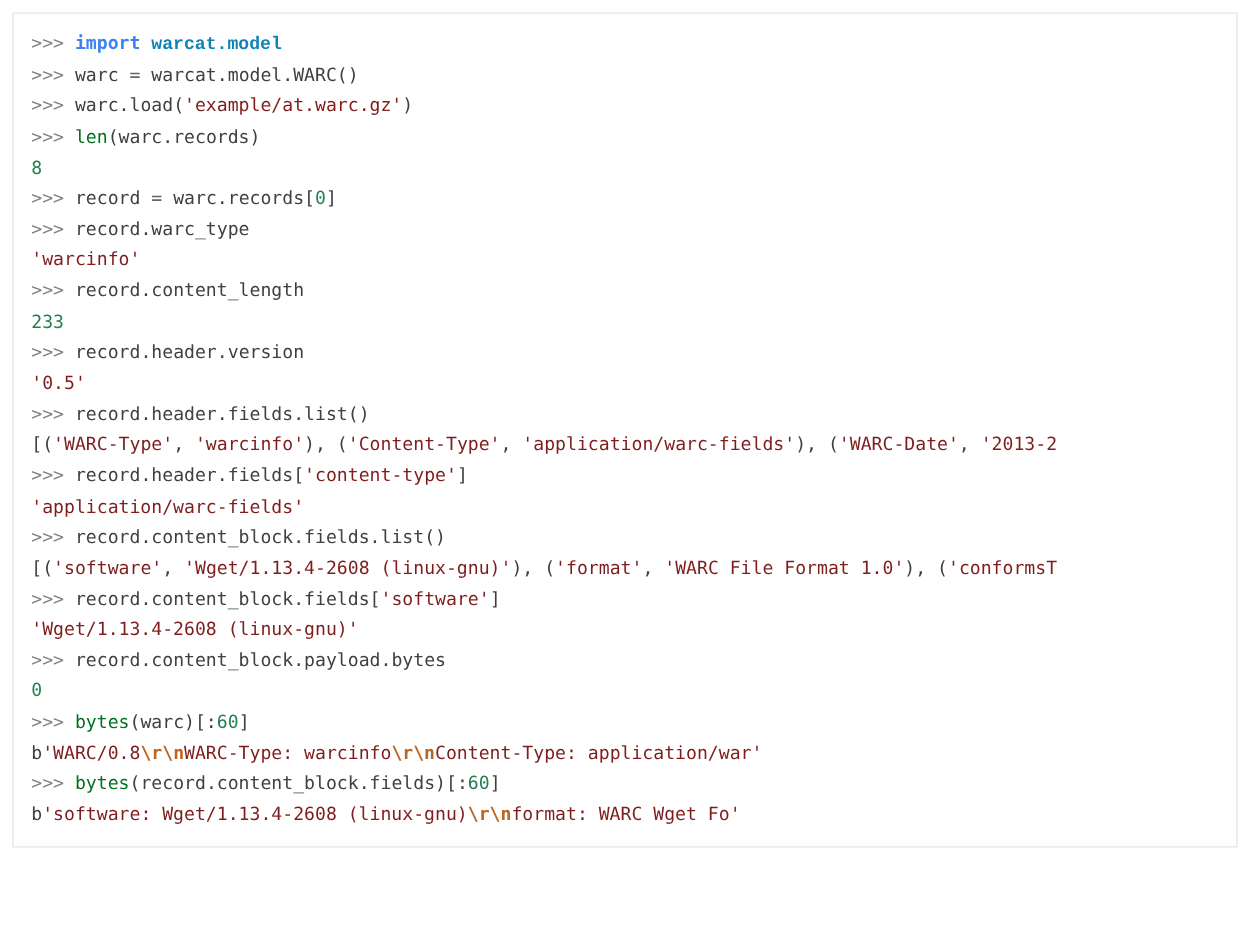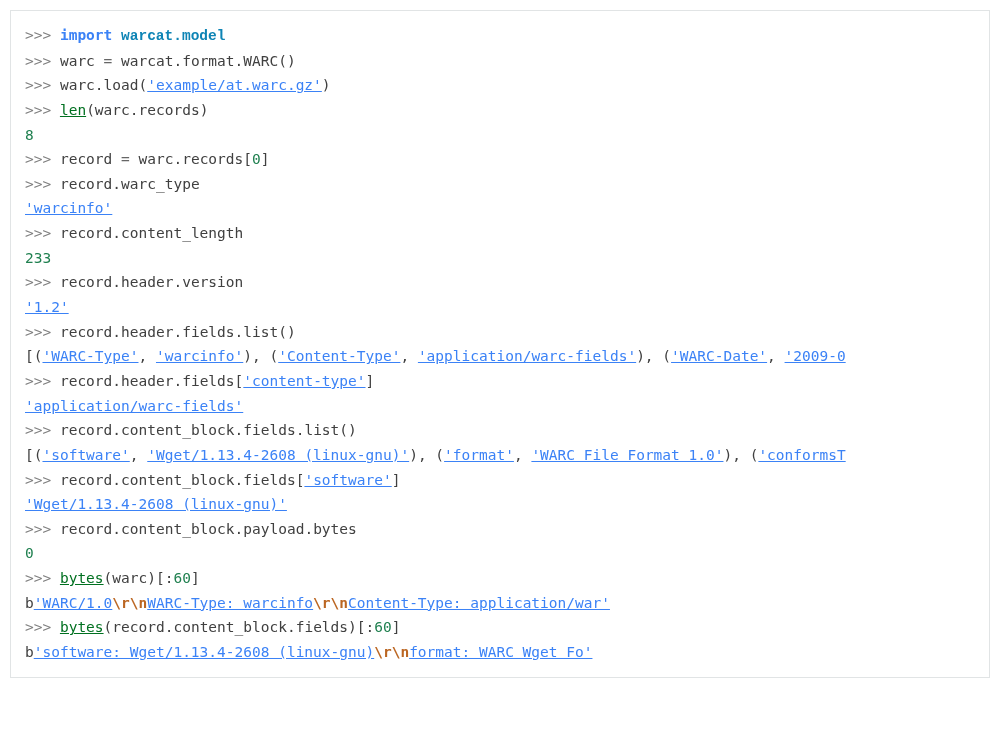--- a/index.html
+++ b/index.html
@@ -27,47 +27,47 @@
   }
   .code-block::-webkit-scrollbar-thumb {
     background: #c1c1c1;
   }
   .gp { color: #808080; }      
   .kn { color: #3b82f6; font-weight: bold; } 
   .nn { color: #0e84b5; font-weight: bold; font-family: Liberation Mono, monospace; } 
   .n  { color: #404040; text-align: center; }      
   .o  { color: #666666; }      
   .p  { color: #404040; }      
-  .nb { color: #007020; text-decoration: underline; }      
-  .s  { color: #3b82f6; text-decoration: underline; }      
+  .nb { color: #007020; }      
+  .s  { color: #7f1d1d; }      
   .se { color: #bb6622; font-weight: bold; margin-top: 20px; } 
   .mi { color: #208050; }      
 </style>
 </head>
 <body>
 
 <div class="code-block"><span><span class="gp">&gt;&gt;&gt; </span><span class="kn">import</span><span> </span><span class="nn">warcat.model</span></span>
-<span><span class="gp">&gt;&gt;&gt; </span><span class="n">warc</span><span class="o"> = </span><span class="n">warcat</span><span class="p">.</span><span class="n">format</span><span class="p">.</span><span class="n">WARC</span><span class="p">()</span></span>
+<span><span class="gp">&gt;&gt;&gt; </span><span class="n">warc</span><span class="o"> = </span><span class="n">warcat</span><span class="p">.</span><span class="n">model</span><span class="p">.</span><span class="n">WARC</span><span class="p">()</span></span>
 <span><span class="gp">&gt;&gt;&gt; </span><span class="n">warc</span><span class="p">.</span><span class="n">load</span><span class="p">(</span><span class="s">'example/at.warc.gz'</span><span class="p">)</span></span>
 <span><span class="gp">&gt;&gt;&gt; </span><span class="nb">len</span><span class="p">(</span><span class="n">warc</span><span class="p">.</span><span class="n">records</span><span class="p">)</span></span>
 <span><span class="mi">8</span></span>
 <span><span class="gp">&gt;&gt;&gt; </span><span class="n">record</span><span class="o"> = </span><span class="n">warc</span><span class="p">.</span><span class="n">records</span><span class="p">[</span><span class="mi">0</span><span class="p">]</span></span>
 <span><span class="gp">&gt;&gt;&gt; </span><span class="n">record</span><span class="p">.</span><span class="n">warc_type</span></span>
 <span><span class="s">'warcinfo'</span></span>
 <span><span class="gp">&gt;&gt;&gt; </span><span class="n">record</span><span class="p">.</span><span class="n">content_length</span></span>
 <span><span class="mi">233</span></span>
 <span><span class="gp">&gt;&gt;&gt; </span><span class="n">record</span><span class="p">.</span><span class="n">header</span><span class="p">.</span><span class="n">version</span></span>
-<span><span class="s">'1.2'</span></span>
+<span><span class="s">'0.5'</span></span>
 <span><span class="gp">&gt;&gt;&gt; </span><span class="n">record</span><span class="p">.</span><span class="n">header</span><span class="p">.</span><span class="n">fields</span><span class="p">.</span><span class="n">list</span><span class="p">()</span></span>
-<span><span class="p">[(</span><span class="s">'WARC-Type'</span><span class="p">, </span><span class="s">'warcinfo'</span><span class="p">), (</span><span class="s">'Content-Type'</span><span class="p">, </span><span class="s">'application/warc-fields'</span><span class="p">), (</span><span class="s">'WARC-Date'</span><span class="p">, </span><span class="s">'2009-0</span></span>
+<span><span class="p">[(</span><span class="s">'WARC-Type'</span><span class="p">, </span><span class="s">'warcinfo'</span><span class="p">), (</span><span class="s">'Content-Type'</span><span class="p">, </span><span class="s">'application/warc-fields'</span><span class="p">), (</span><span class="s">'WARC-Date'</span><span class="p">, </span><span class="s">'2013-2</span></span>
 <span><span class="gp">&gt;&gt;&gt; </span><span class="n">record</span><span class="p">.</span><span class="n">header</span><span class="p">.</span><span class="n">fields</span><span class="p">[</span><span class="s">'content-type'</span><span class="p">]</span></span>
 <span><span class="s">'application/warc-fields'</span></span>
 <span><span class="gp">&gt;&gt;&gt; </span><span class="n">record</span><span class="p">.</span><span class="n">content_block</span><span class="p">.</span><span class="n">fields</span><span class="p">.</span><span class="n">list</span><span class="p">()</span></span>
 <span><span class="p">[(</span><span class="s">'software'</span><span class="p">, </span><span class="s">'Wget/1.13.4-2608 (linux-gnu)'</span><span class="p">), (</span><span class="s">'format'</span><span class="p">, </span><span class="s">'WARC File Format 1.0'</span><span class="p">), (</span><span class="s">'conformsT</span></span>
 <span><span class="gp">&gt;&gt;&gt; </span><span class="n">record</span><span class="p">.</span><span class="n">content_block</span><span class="p">.</span><span class="n">fields</span><span class="p">[</span><span class="s">'software'</span><span class="p">]</span></span>
 <span><span class="s">'Wget/1.13.4-2608 (linux-gnu)'</span></span>
 <span><span class="gp">&gt;&gt;&gt; </span><span class="n">record</span><span class="p">.</span><span class="n">content_block</span><span class="p">.</span><span class="n">payload</span><span class="p">.</span><span class="n">bytes</span></span>
 <span><span class="mi">0</span></span>
 <span><span class="gp">&gt;&gt;&gt; </span><span class="nb">bytes</span><span class="p">(</span><span class="n">warc</span><span class="p">)[:</span><span class="mi">60</span><span class="p">]</span></span>
-<span><span class="n">b</span><span class="s">'WARC/1.0</span><span class="se">\r\n</span><span class="s">WARC-Type: warcinfo</span><span class="se">\r\n</span><span class="s">Content-Type: application/war'</span></span>
+<span><span class="n">b</span><span class="s">'WARC/0.8</span><span class="se">\r\n</span><span class="s">WARC-Type: warcinfo</span><span class="se">\r\n</span><span class="s">Content-Type: application/war'</span></span>
 <span><span class="gp">&gt;&gt;&gt; </span><span class="nb">bytes</span><span class="p">(</span><span class="n">record</span><span class="p">.</span><span class="n">content_block</span><span class="p">.</span><span class="n">fields</span><span class="p">)[:</span><span class="mi">60</span><span class="p">]</span></span>
 <span><span class="n">b</span><span class="s">'software: Wget/1.13.4-2608 (linux-gnu)</span><span class="se">\r\n</span><span class="s">format: WARC Wget Fo'</span></span>
 </div>
 
 </body></html>

